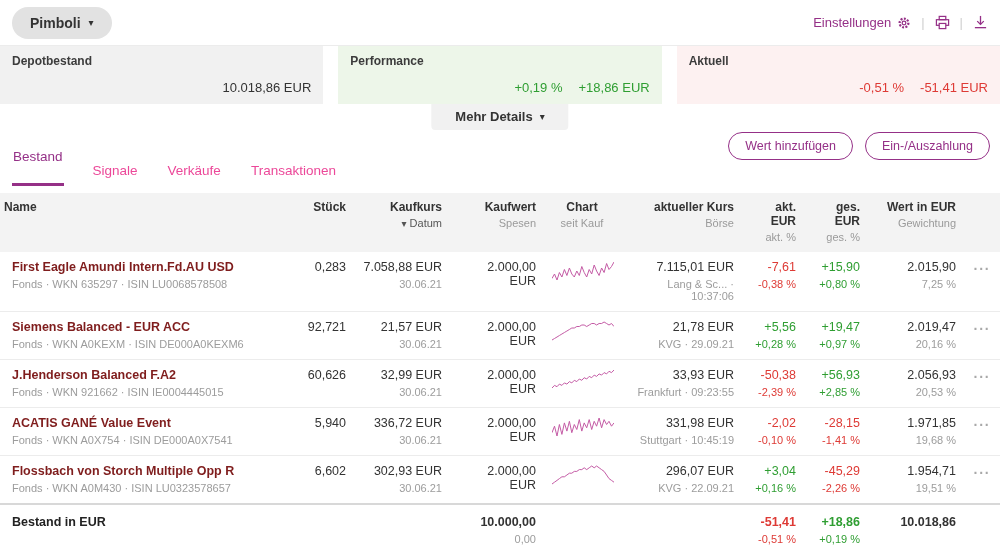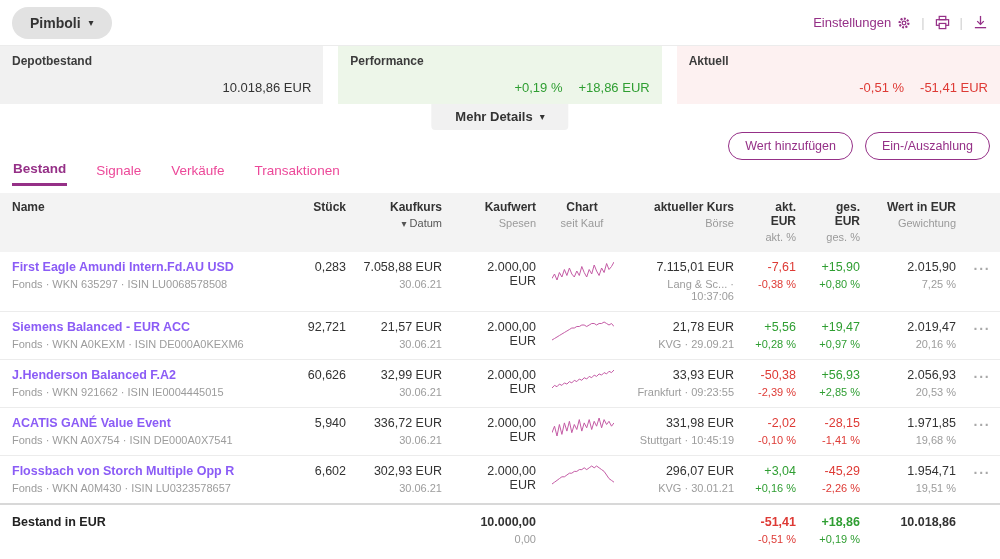--- a/index.html
+++ b/index.html
@@ -36,33 +36,33 @@
   .mehr-details{position:absolute;left:50%;transform:translateX(-50%);top:0;
     background:#f1f1f1;border:none;border-radius:0 0 4px 4px;padding:5px 24px 6px;
     font-size:13px;font-weight:bold;color:#333;cursor:pointer;font-family:inherit;
     display:inline-flex;align-items:center;gap:7px;}
   .action-buttons{position:absolute;right:10px;top:28px;display:flex;gap:12px;}
   .btn-outline{border:1px solid var(--accent);color:var(--accent);background:#fff;
     border-radius:15px;padding:6px 16px;font-size:12.5px;cursor:pointer;font-family:inherit;}
   
   .tabs{display:flex;gap:28px;padding:0 12px;height:34px;align-items:flex-end;}
   .tab{font-size:13.5px;color:#ec4899;padding:6px 1px 8px;cursor:pointer;}
-  .tab.active{color:var(--accent);font-weight:bold;border-bottom:3px solid var(--accent);
-    padding-bottom:7px;}
+  .tab.active{color:var(--accent);font-weight:normal;border-bottom:3px solid var(--accent);
+    padding-bottom:19px;}
   
   table{width:100%;border-collapse:collapse;table-layout:fixed;margin-top:7px;}
   th,td{text-align:right;vertical-align:top;}
   thead th{background:#f3f3f3;padding:7px 8px 9px;}
   th.al,td.al{text-align:left;}
   th.ac,td.ac{text-align:center;}
   .th-main{font-size:12px;font-weight:bold;color:#333;}
   .th-sub{font-size:11px;font-weight:normal;color:#9a9a9a;margin-top:3px;}
   .th-sub.sort{color:#555;cursor:pointer;}
   tbody td{padding:8px 8px 9px;border-bottom:1px solid #ececec;}
-  .fund-name{font-size:12.5px;font-weight:bold;color:#8b5cf6;cursor:pointer;}
+  .fund-name{font-size:12.5px;font-weight:bold;color:#7f1d1d;cursor:pointer;}
   .cell-main{font-size:12.5px;color:#333;}
   .cell-sub{font-size:11px;color:#9c9c9c;margin-top:4px;}
   .bold{font-weight:bold;}
   .pos{color:var(--positive);}
   .neg{color:var(--negative);}
   .dots{color:#a8a8a8;font-weight:bold;font-size:14px;letter-spacing:1px;cursor:pointer;}
   .spark svg{display:block;margin:0 auto;}
   tr.bestand td{border-top:2px solid #d8d8d8;}
   tr.total-row td{padding-top:10px;padding-bottom:16px;margin-top:44px;}
   .total-label{font-size:12.5px;font-weight:bold;color:#222;}
@@ -153,21 +153,21 @@
     <col style="width:94px">
       <col style="width:76px">
       <col style="width:122px">
     <col style="width:62px">
       <col style="width:64px">
       <col style="width:96px">
       <col style="width:36px">
   </colgroup>
   <thead>
     <tr>
-      <th class="al" style="padding-left:12px">
+      <th class="al" style="padding-left:4px">
         <div class="th-main">Name</div>
       </th>
       <th>
         <div class="th-main">Stück</div>
       </th>
       <th>
         <div class="th-main">Kaufkurs</div>
         <div class="th-sub sort"><span class="caret">▾</span> <span>Datum</span></div>
       </th>
       <th>
@@ -360,21 +360,21 @@
           <div class="cell-sub">30.06.21</div>
         </td>
       <td>
           <div class="cell-main">2.000,00 EUR</div>
         </td>
       <td class="ac"><span class="spark"><svg width="62" height="22" viewBox="0 0 62 22">
               <polyline points="0.0,20.0 2.5,18.2 5.0,16.4 7.4,14.6 9.9,12.8 12.4,12.8 14.9,11.0 17.4,9.2 19.8,9.2 22.3,7.4 24.8,7.4 27.3,5.6 29.8,5.6 32.2,3.8 34.7,5.6 37.2,3.8 39.7,2.0 42.2,3.8 44.6,2.0 47.1,3.8 49.6,5.6 52.1,7.4 54.6,11.0 57.0,14.6 59.5,16.4 62.0,18.2" fill="none" style="stroke:var(--chart)" stroke-width="1"></polyline>
             </svg></span></td>
       <td>
           <div class="cell-main">296,07 EUR</div>
-          <div class="cell-sub">KVG · 30.01.21</div>
+          <div class="cell-sub">KVG · 22.09.21</div>
         </td>
       <td>
           <div class="cell-main signed pos">+3,04</div>
           <div class="cell-sub signed pos">+0,16 %</div>
         </td>
       <td>
           <div class="cell-main signed neg">-45,29</div>
           <div class="cell-sub signed neg">-2,26 %</div>
         </td>
       <td>

